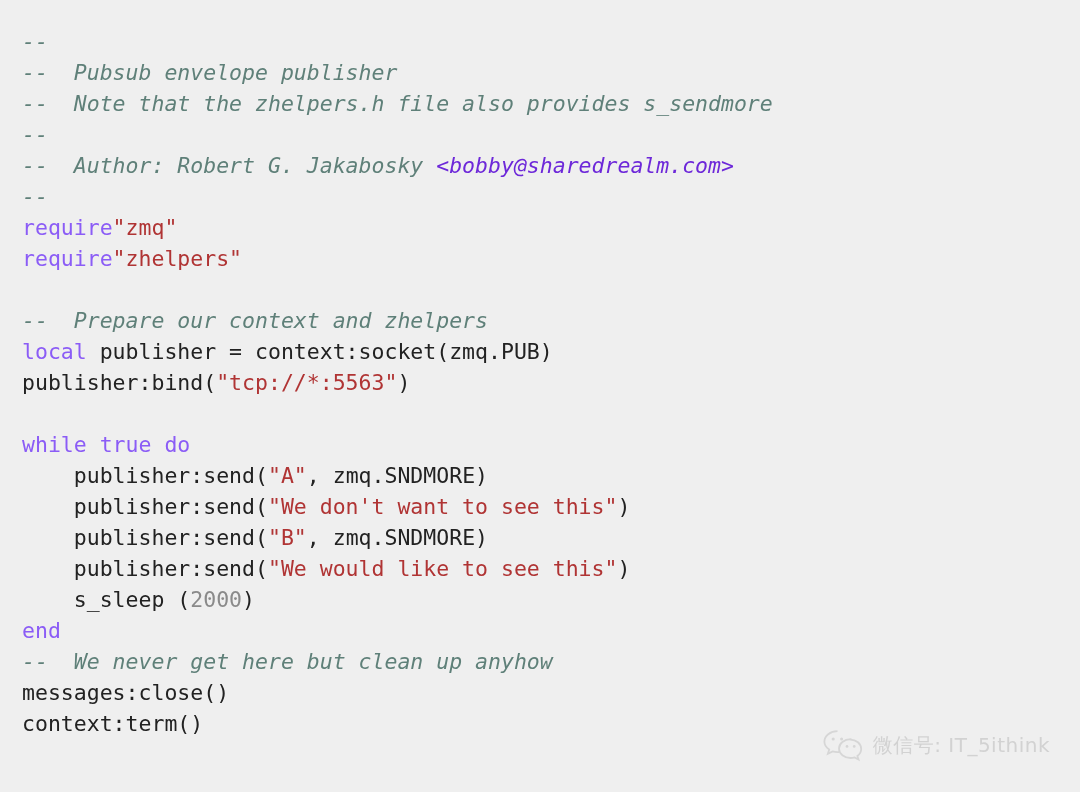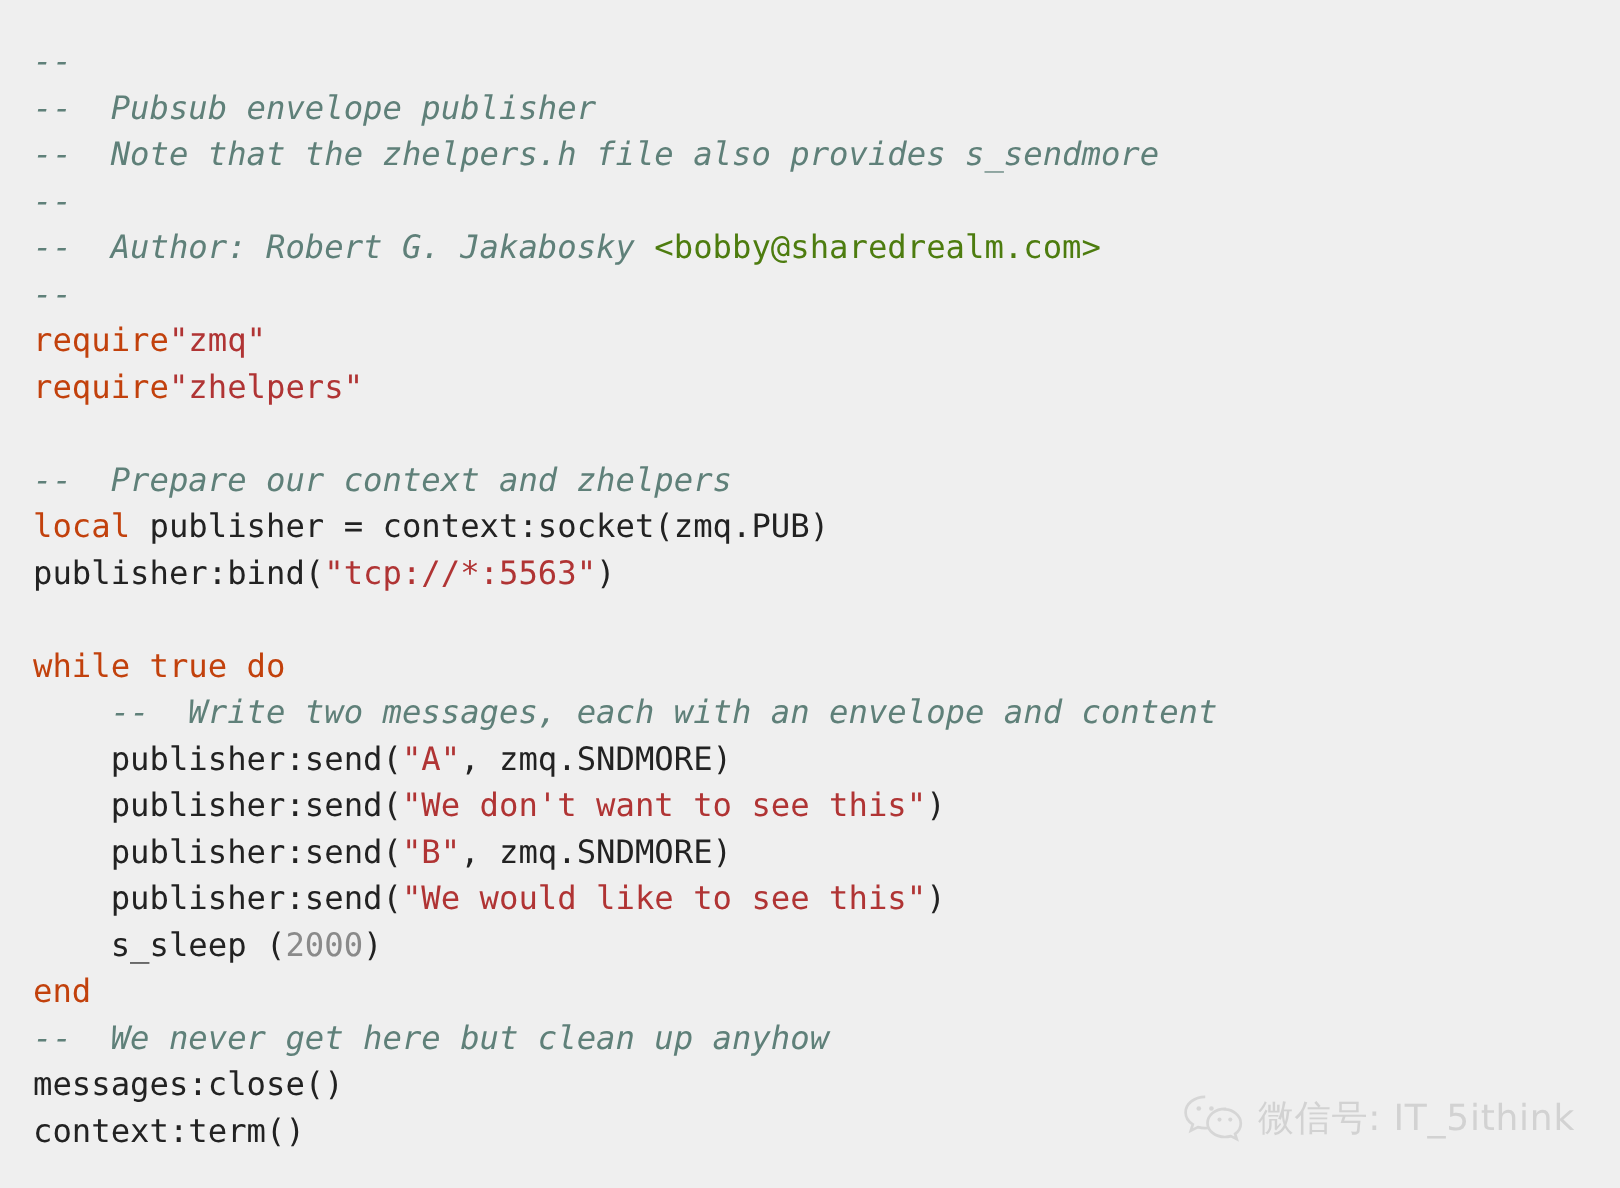--- a/index.html
+++ b/index.html
@@ -37,24 +37,25 @@
     font-family: "DejaVu Sans Mono", "Liberation Mono", monospace;
   }
   .code-line.blank {
     color: transparent;
   }
   .tok-comment {
     color: #5f8079;
     font-style: italic;
   }
   .tok-comment-link {
-    color: #4d7c0f;
+    color: #6d28d9;
+    font-style: italic;
   }
   .tok-keyword {
-    color: #c2410c;
+    color: #8b5cf6;
   }
   .tok-string {
     color: #b03434;
   }
   .tok-number {
     color: #8a8a8a;
   }
   .tok-plain {
     color: #222222;
   }
@@ -68,21 +69,21 @@
     opacity: 1;
     pointer-events: none;
   }
   #watermark .wm-logo {
     width: 42px;
     height: 34px;
     display: block;
   }
   #watermark .wm-text {
     font-family: "DejaVu Sans", "Liberation Sans", sans-serif;
-    font-size: 24px;
+    font-size: 20px;
     color: #d2d2d2;
     white-space: nowrap;
     letter-spacing: 0.5px;
   }
 </style>
 </head>
 <body>
 
 <div id="page">
 
@@ -94,21 +95,20 @@
       <div class="code-line"><span class="tok-comment">--  Author: Robert G. Jakabosky </span><span class="tok-comment-link">&lt;bobby@sharedrealm.com&gt;</span></div>
       <div class="code-line"><span class="tok-comment">--</span></div>
       <div class="code-line"><span class="tok-keyword">require</span><span class="tok-string">"zmq"</span></div>
       <div class="code-line"><span class="tok-keyword">require</span><span class="tok-string">"zhelpers"</span></div>
       <div class="code-line blank">&nbsp;</div>
       <div class="code-line"><span class="tok-comment">--  Prepare our context and zhelpers</span></div>
       <div class="code-line"><span class="tok-keyword">local</span><span class="tok-plain"> publisher = context:socket(zmq.PUB)</span></div>
       <div class="code-line"><span class="tok-plain">publisher:bind(</span><span class="tok-string">"tcp://*:5563"</span><span class="tok-plain">)</span></div>
       <div class="code-line blank">&nbsp;</div>
       <div class="code-line"><span class="tok-keyword">while true do</span></div>
-      <div class="code-line"><span class="tok-comment">    --  Write two messages, each with an envelope and content</span></div>
       <div class="code-line"><span class="tok-plain">    publisher:send(</span><span class="tok-string">"A"</span><span class="tok-plain">, zmq.SNDMORE)</span></div>
       <div class="code-line"><span class="tok-plain">    publisher:send(</span><span class="tok-string">"We don't want to see this"</span><span class="tok-plain">)</span></div>
       <div class="code-line"><span class="tok-plain">    publisher:send(</span><span class="tok-string">"B"</span><span class="tok-plain">, zmq.SNDMORE)</span></div>
       <div class="code-line"><span class="tok-plain">    publisher:send(</span><span class="tok-string">"We would like to see this"</span><span class="tok-plain">)</span></div>
       <div class="code-line"><span class="tok-plain">    s_sleep (</span><span class="tok-number">2000</span><span class="tok-plain">)</span></div>
       <div class="code-line"><span class="tok-keyword">end</span></div>
       <div class="code-line"><span class="tok-comment">--  We never get here but clean up anyhow</span></div>
       <div class="code-line"><span class="tok-plain">messages:close()</span></div>
       <div class="code-line"><span class="tok-plain">context:term()</span></div>
     </div>

